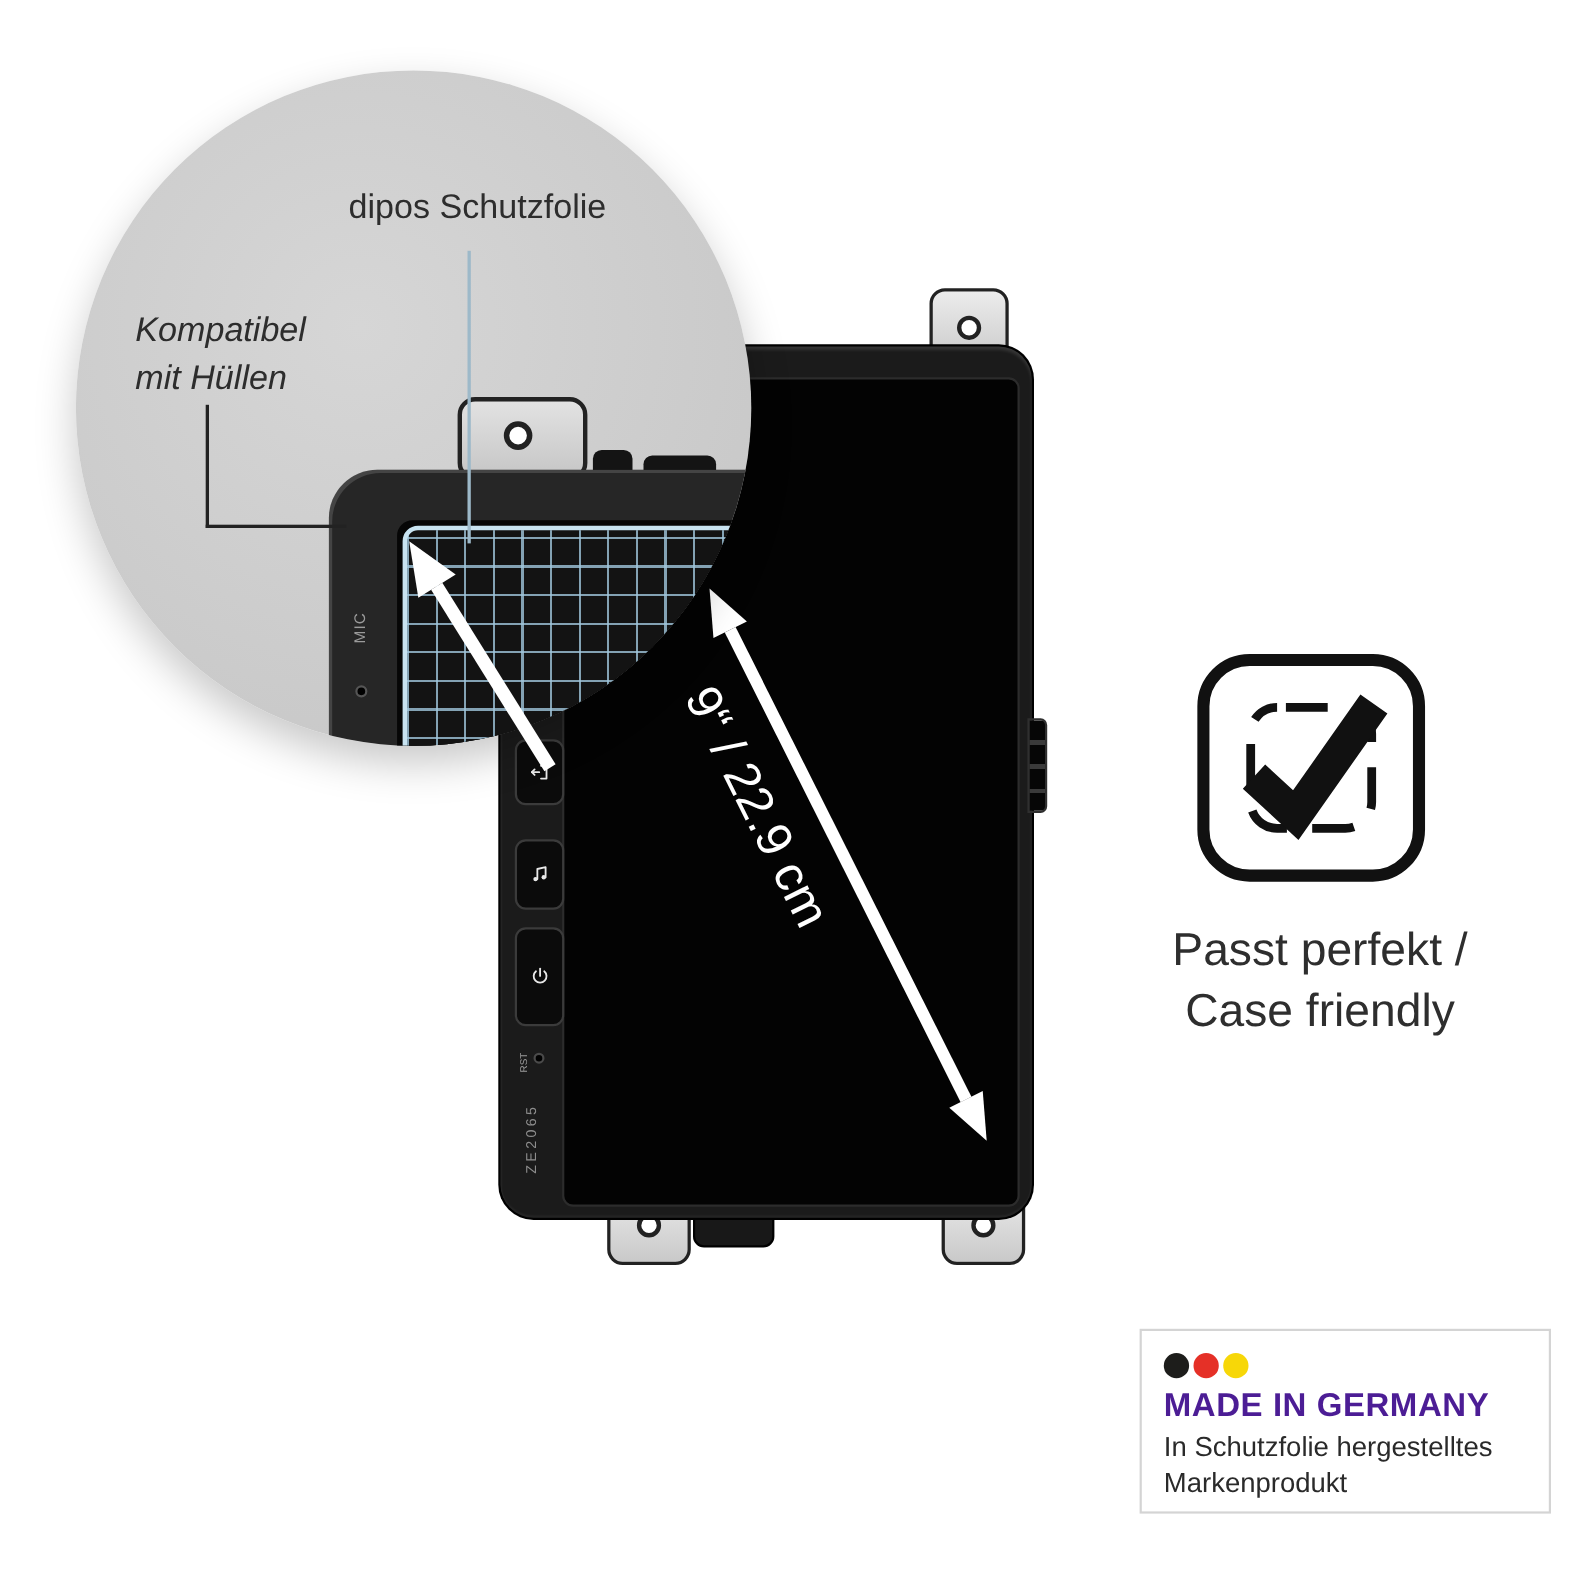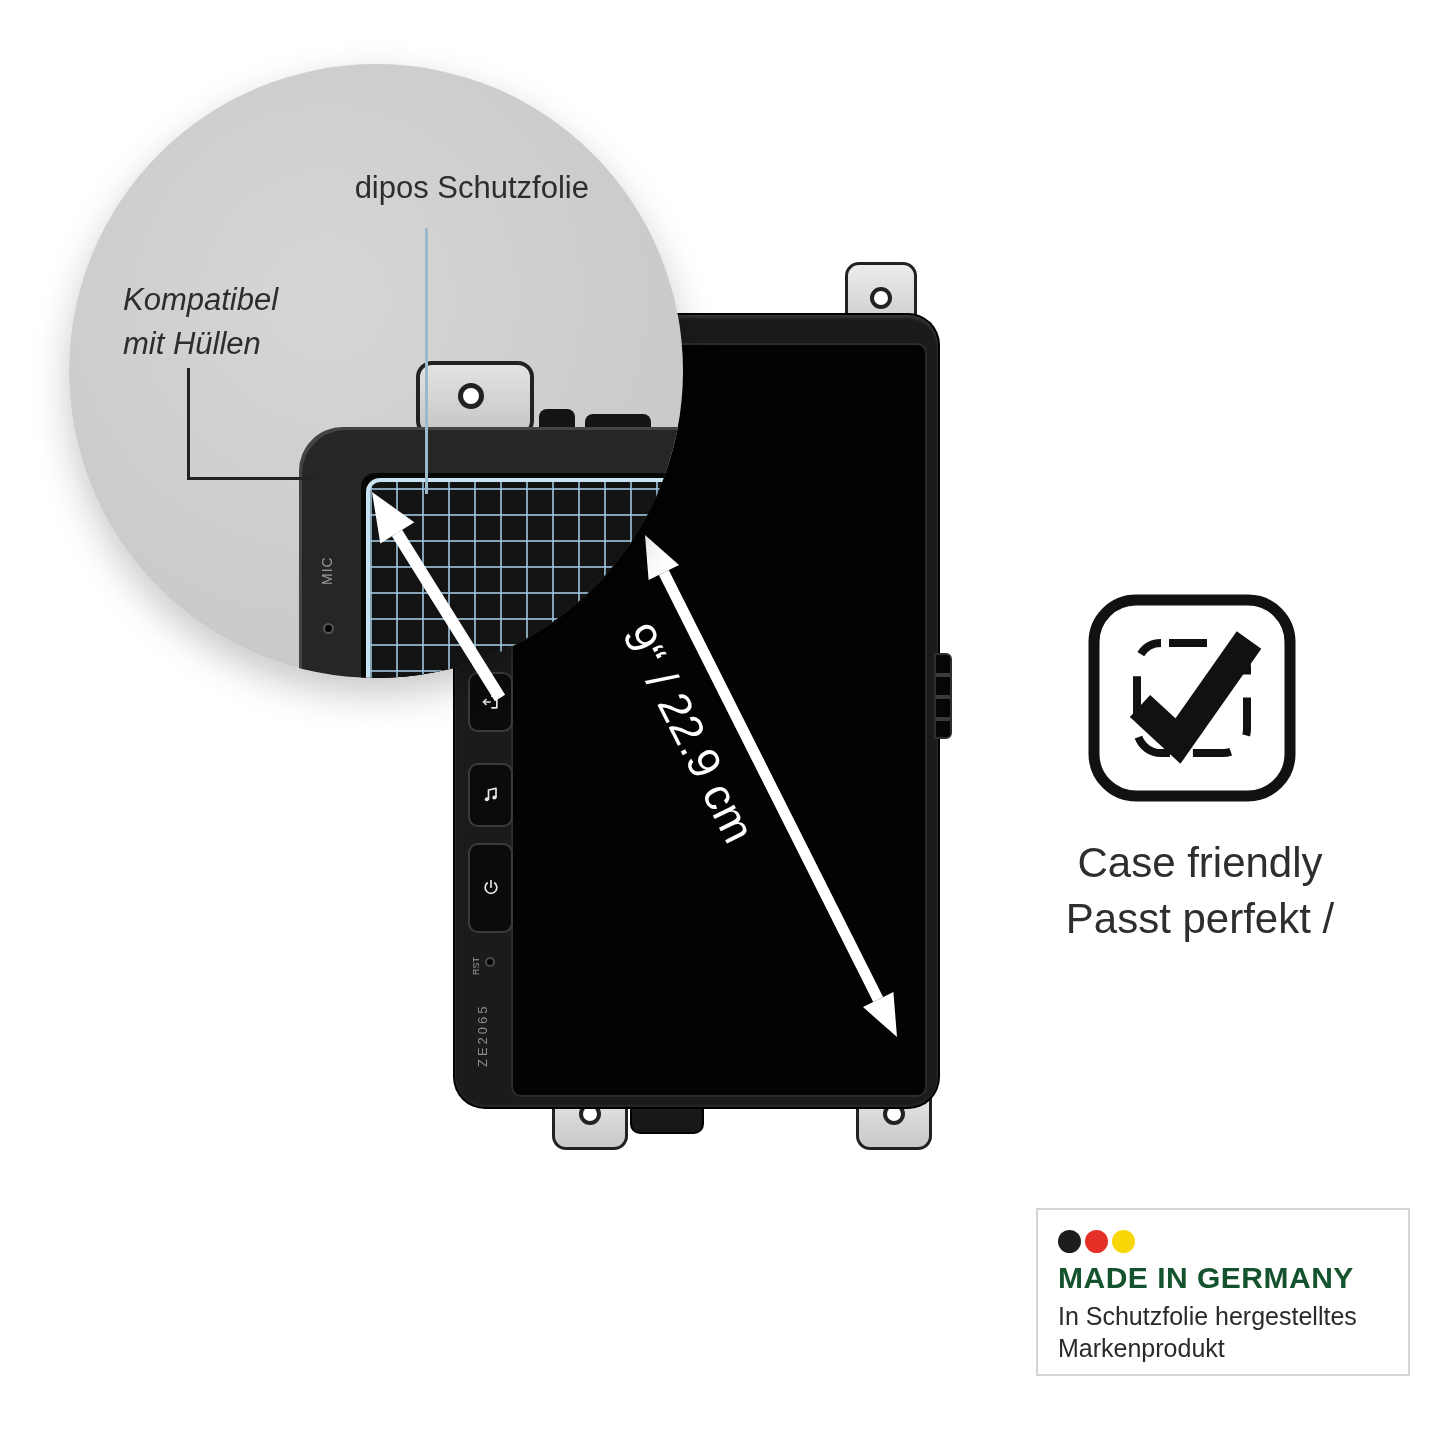--- a/index.html
+++ b/index.html
@@ -97,42 +97,42 @@
     position:absolute; left:5px; top:5px; width:346px; height:250px;
     border:4px solid #c8e3f1; border-radius:14px 0 0 0;
     background-color:#131313;
     background-image:
       repeating-linear-gradient(0deg,  rgba(160,198,220,.8) 0 2px, transparent 2px 26px),
       repeating-linear-gradient(90deg, rgba(160,198,220,.8) 0 2px, transparent 2px 26px);
   }
   .mic { position:absolute; left:8px; top:130px; width:40px; font-size:14px; color:#9b9b9b; letter-spacing:1px; transform:rotate(-90deg); }
   .mic-hole { position:absolute; left:24px; top:196px; width:11px; height:11px; border-radius:50%; background:#000; border:2px solid #555; }
 
-  .film-label { position:absolute; left:210px; top:106px; width:310px; text-align:right; font-size:31px; color:#2d2d2d; }
+  .film-label { position:absolute; left:210px; top:106px; width:310px; text-align:center; font-size:31px; color:#2d2d2d; }
   .film-pointer { position:absolute; left:356px; top:164px; width:3px; height:266px; background:#9db9c9; }
   .case-label { position:absolute; left:54px; top:214px; font-size:31px; color:#2d2d2d; line-height:44px;font-style:italic; }
   .case-pointer-v { position:absolute; left:118px; top:304px; width:3px; height:112px; background:#222; }
   .case-pointer-h { position:absolute; left:118px; top:413px; width:128px; height:3px; background:#222; }
 
   .corner-arrow { position:absolute; left:340px; top:460px; width:180px; height:250px; z-index:6; }
   .corner-arrow line { stroke:#fff; stroke-width:12; }
   .corner-arrow polygon { fill:#fff; }
 
   
   .feature-icon { position:absolute; left:1082px; top:588px; width:220px; height:220px; }
   .caption { position:absolute; left:1000px; top:835px; width:400px; text-align:center; font-size:42px; color:#2e2e2e; line-height:56px; }
 
   
   .badge {
     position:absolute; left:1036px; top:1208px; width:374px; height:168px;
     background:#fff; border:2px solid #d4d4d4; padding:20px 0 0 20px;
   }
   .dots { display:flex; gap:4px; margin-bottom:8px; }
   .dot { width:23px; height:23px; border-radius:50%; }
-  .badge-title { font-size:30px; font-weight:bold; color:#14532d; letter-spacing:.5px; margin-bottom:5px; }
+  .badge-title { font-size:30px; font-weight:bold; color:#4c1d95; letter-spacing:.5px; margin-bottom:5px; }
   .badge-sub { font-size:25px; color:#2a2a2a; line-height:32px; }
 </style>
 </head>
 <body>
 
 <div class="canvas">
 
   <div class="device">
 
     <div class="tab tab-top">
@@ -215,22 +215,22 @@
     <polygon points="32,32 74.3,62.2 40.3,83.4"></polygon>
     <line x1="160" y1="238" x2="57" y2="73"></line>
   </svg>
 
   <svg class="feature-icon" viewBox="0 0 220 220">
     <rect x="12" y="12" width="196" height="196" rx="42" fill="none" stroke="#111" stroke-width="11"></rect>
     <rect x="55" y="55" width="110" height="110" rx="24" fill="none" stroke="#111" stroke-width="8" stroke-dasharray="38 23" stroke-dashoffset="-8"></rect>
     <path d="M58 118 L96 153 L167 52" fill="none" stroke="#111" stroke-width="30"></path>
   </svg>
   <div class="caption">
+    <div>Passt perfekt /</div>
     <div>Case friendly</div>
-    <div>Passt perfekt /</div>
   </div>
 
   <div class="badge">
     <div class="dots">
       <span class="dot" style="background-color: rgb(29, 29, 27);"></span>
       <span class="dot" style="background-color: rgb(229, 48, 39);"></span>
       <span class="dot" style="background-color: rgb(247, 215, 8);"></span>
     </div>
     <div class="badge-title">MADE IN GERMANY</div>
     <div class="badge-sub">In Schutzfolie hergestelltes</div>

